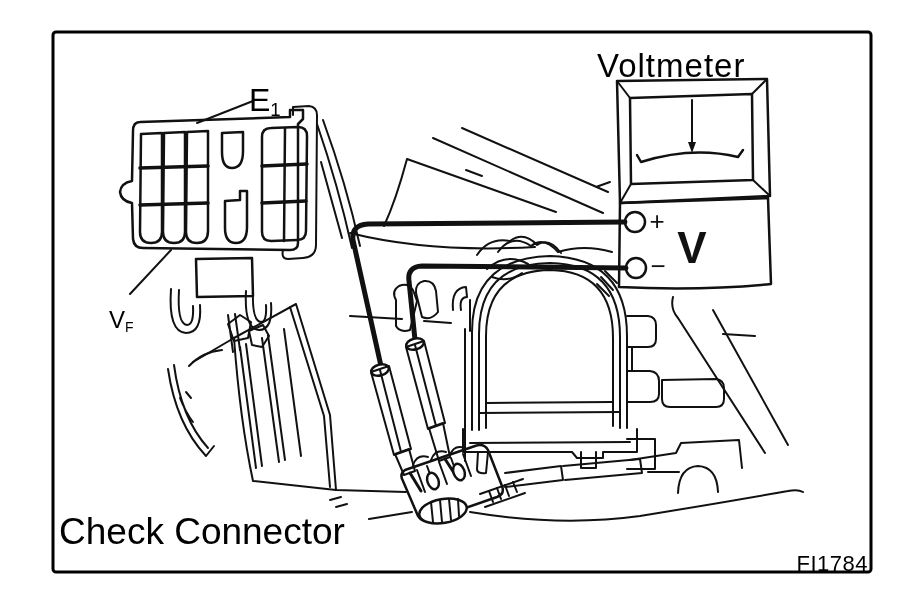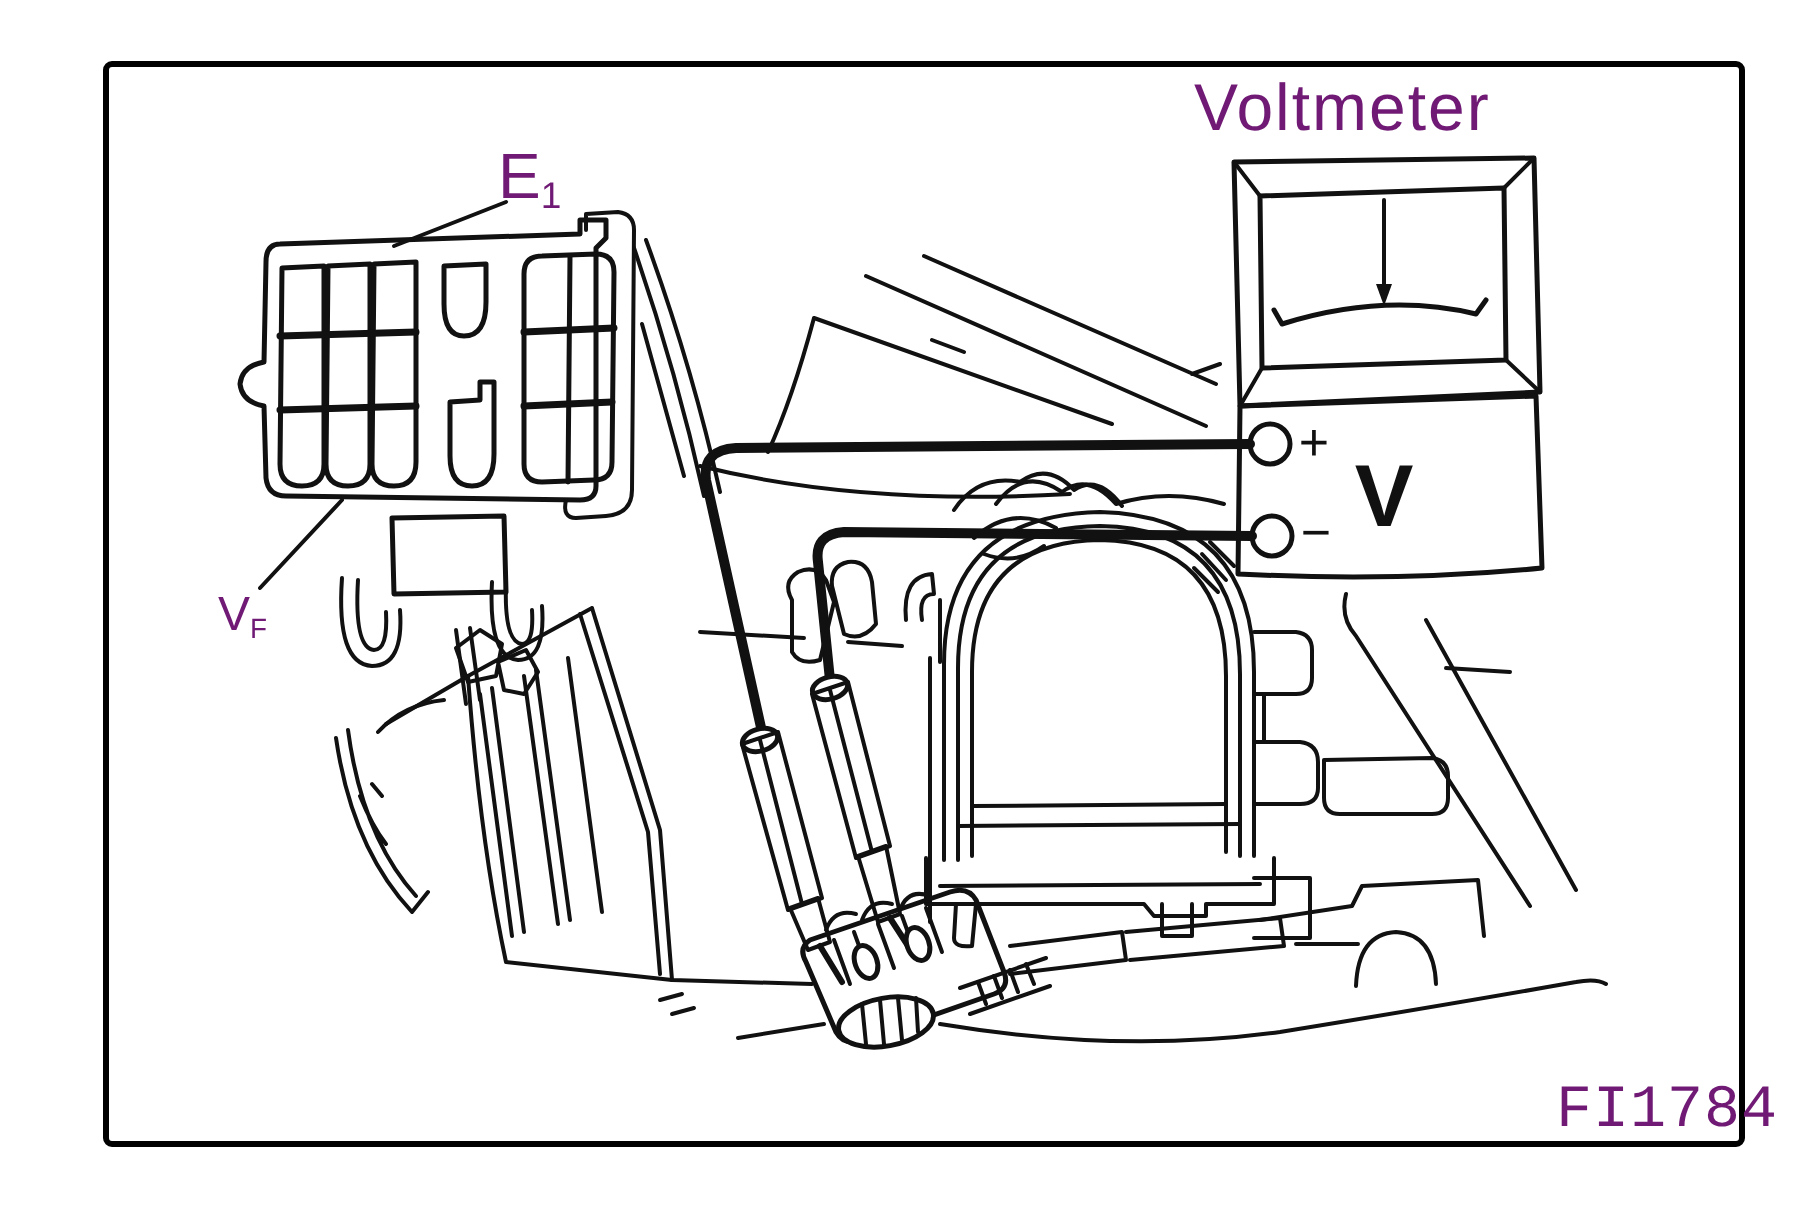--- a/index.html
+++ b/index.html
@@ -1,27 +1,27 @@
 <!DOCTYPE html>
 <html><head>
 <meta charset="utf-8">
 <style>
   html,body{margin:0;padding:0;background:#fff;}
   .stage{
     position:relative;width:909px;height:606px;background:#ffffff;overflow:hidden;
     font-family:"Liberation Sans",sans-serif;color:#111;
   }
   .art{position:absolute;left:0;top:0;}
-  .lbl{position:absolute;white-space:nowrap;color:#701a75;line-height:1;}
+  .lbl{position:absolute;white-space:nowrap;color:#000000;line-height:1;margin-top:12px;}
   .lbl-voltmeter{left:597px;top:37px;font-size:33px;letter-spacing:1px;}
   .lbl-check{left:59px;top:501px;font-size:37px;}
   .lbl-e1{left:249px;top:72px;font-size:32px;text-align:right;}
   .lbl-vf{left:109px;top:296px;font-size:24px;}
   .sub{font-size:0.58em;vertical-align:-0.28em;}
-  .lbl-figid{left:778px;top:541px;width:90px;font-size:30px;letter-spacing:0.5px;font-family:Liberation Mono, monospace;}
+  .lbl-figid{left:778px;top:541px;width:90px;text-align:right;font-size:22px;letter-spacing:0.5px;}
   svg .ln{fill:none;stroke:#111;stroke-width:2;stroke-linecap:round;stroke-linejoin:round;}
   svg .ln25{fill:none;stroke:#111;stroke-width:2.5;stroke-linecap:round;stroke-linejoin:round;}
   svg .bold{fill:none;stroke:#111;stroke-width:3.5;stroke-linecap:round;}
   svg .wire{fill:none;stroke:#111;stroke-width:5;stroke-linecap:round;stroke-linejoin:round;}
   svg .white{fill:#fff;stroke:#111;stroke-width:2.5;}
   svg text{fill:#111;font-family:"Liberation Sans",sans-serif;}
 </style>
 </head>
 <body>
 
@@ -157,14 +157,15 @@
       <ellipse cx="443" cy="511" rx="24" ry="12" transform="rotate(-10 443 511)" class="white"></ellipse>
       <path d="M 431,502 L 433,522 M 440,500 L 442,522 M 449,499 L 451,520 M 458,499 L 459,516"></path>
       <path d="M 480,494 L 523,479 M 485,507 L 525,493"></path>
       <path d="M 489,491 L 493,502 M 497,488 L 501,499 M 505,485 L 509,496 M 513,482 L 517,492"></path>
     </g>
   </svg>
 
   <div class="lbl lbl-voltmeter">Voltmeter</div>
   <div class="lbl lbl-e1"><span>E</span><span class="sub">1</span></div>
   <div class="lbl lbl-vf"><span>V</span><span class="sub">F</span></div>
+  <div class="lbl lbl-check">Check Connector</div>
   <div class="lbl lbl-figid">FI1784</div>
 </div>
 
 </body></html>

